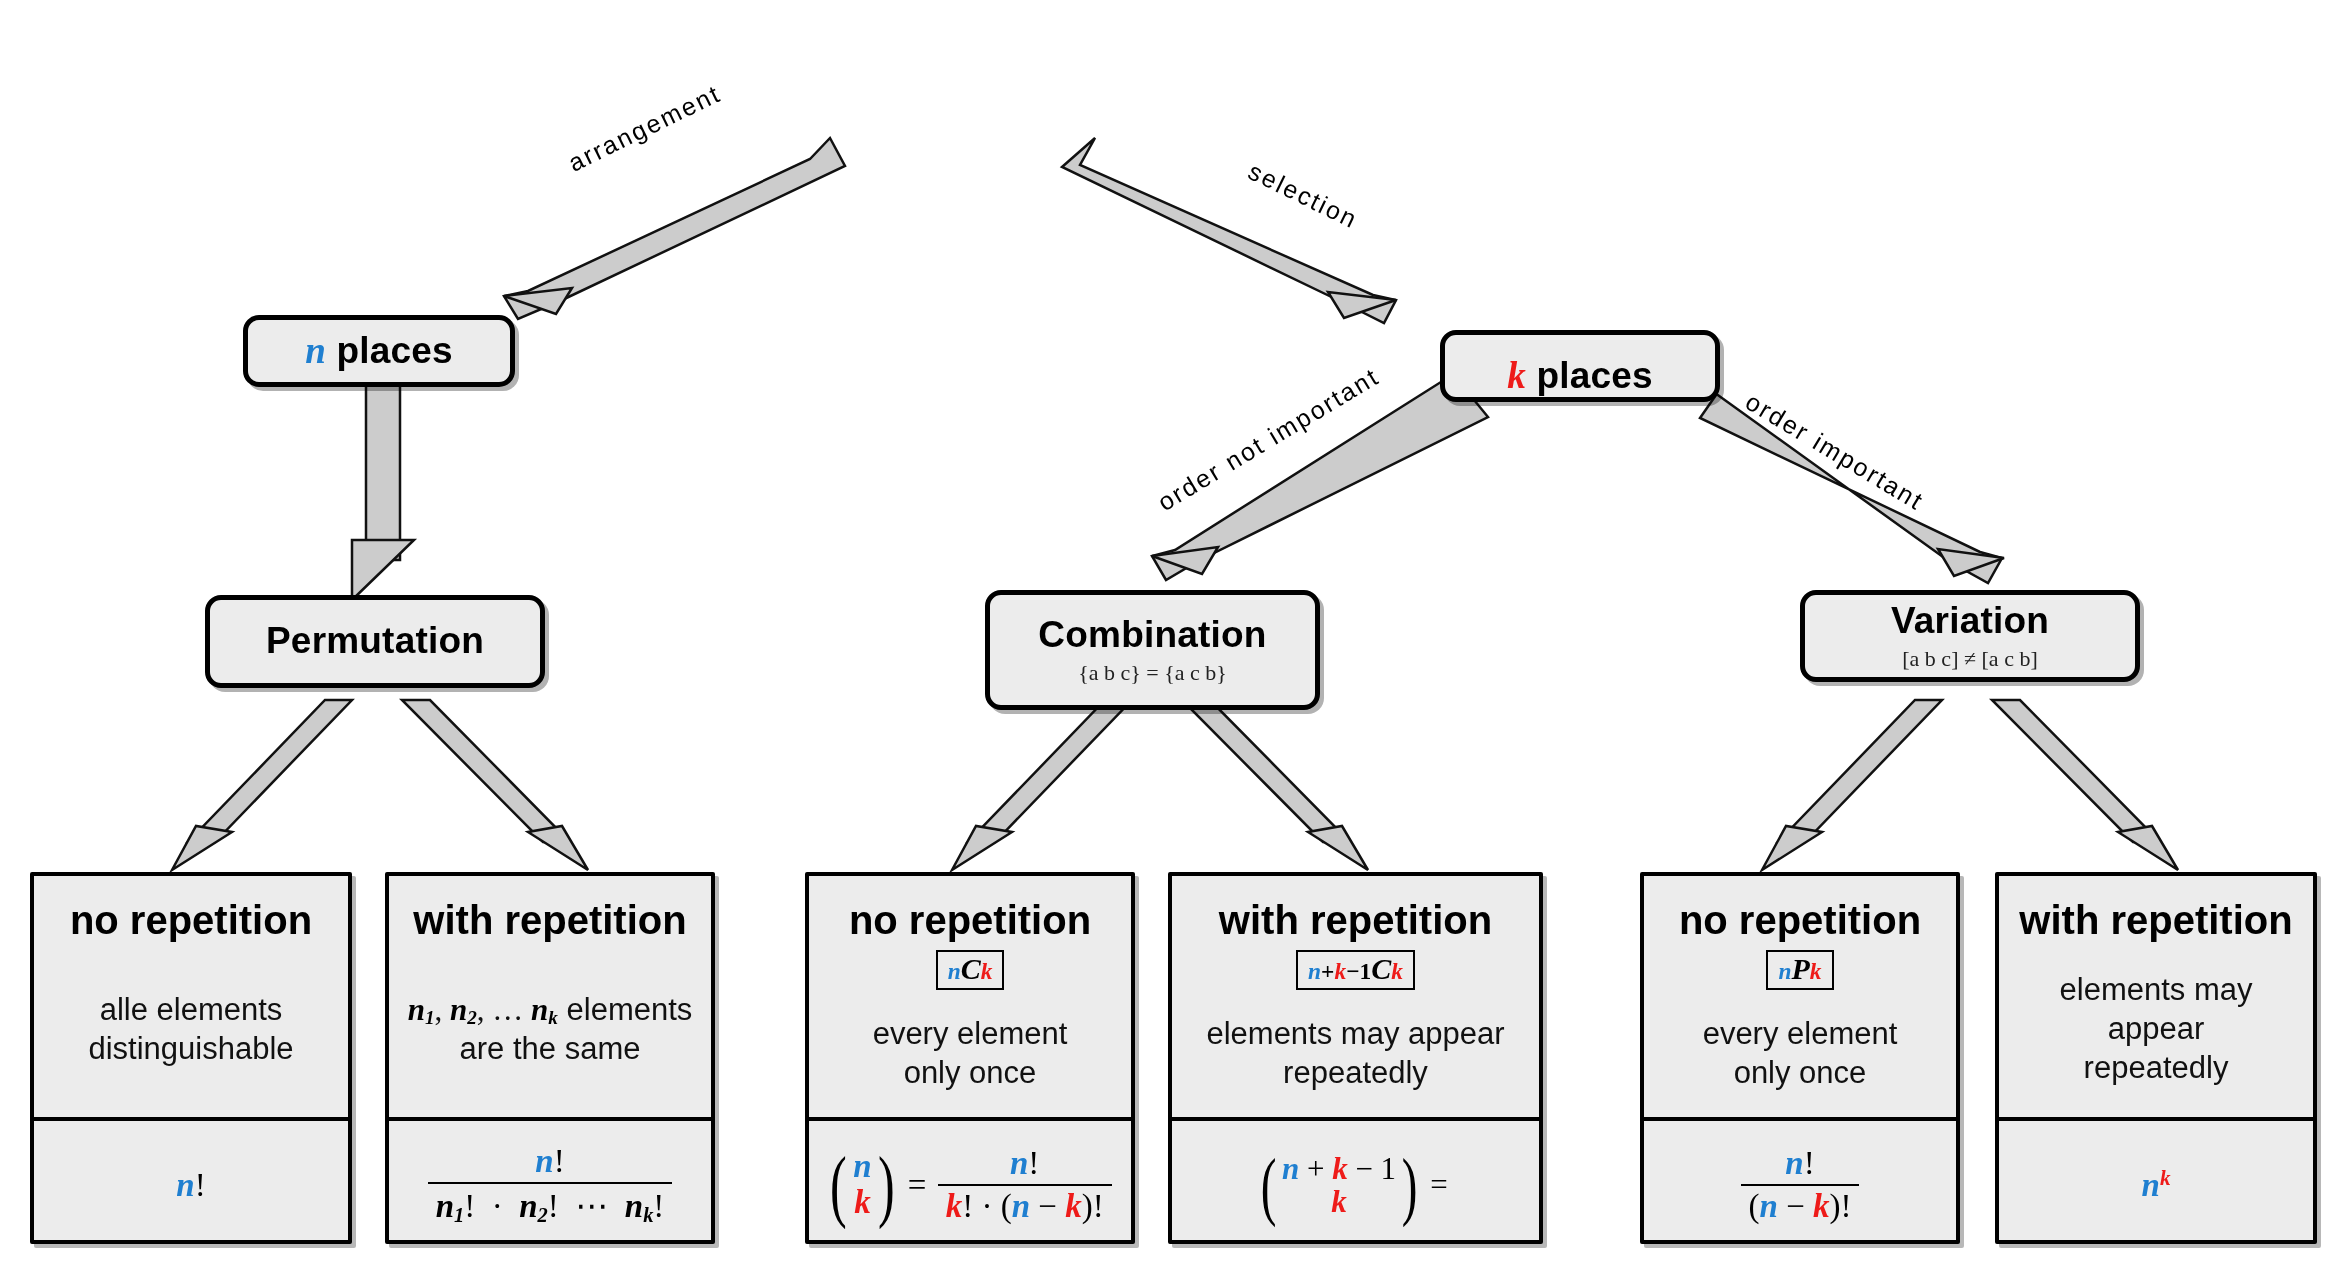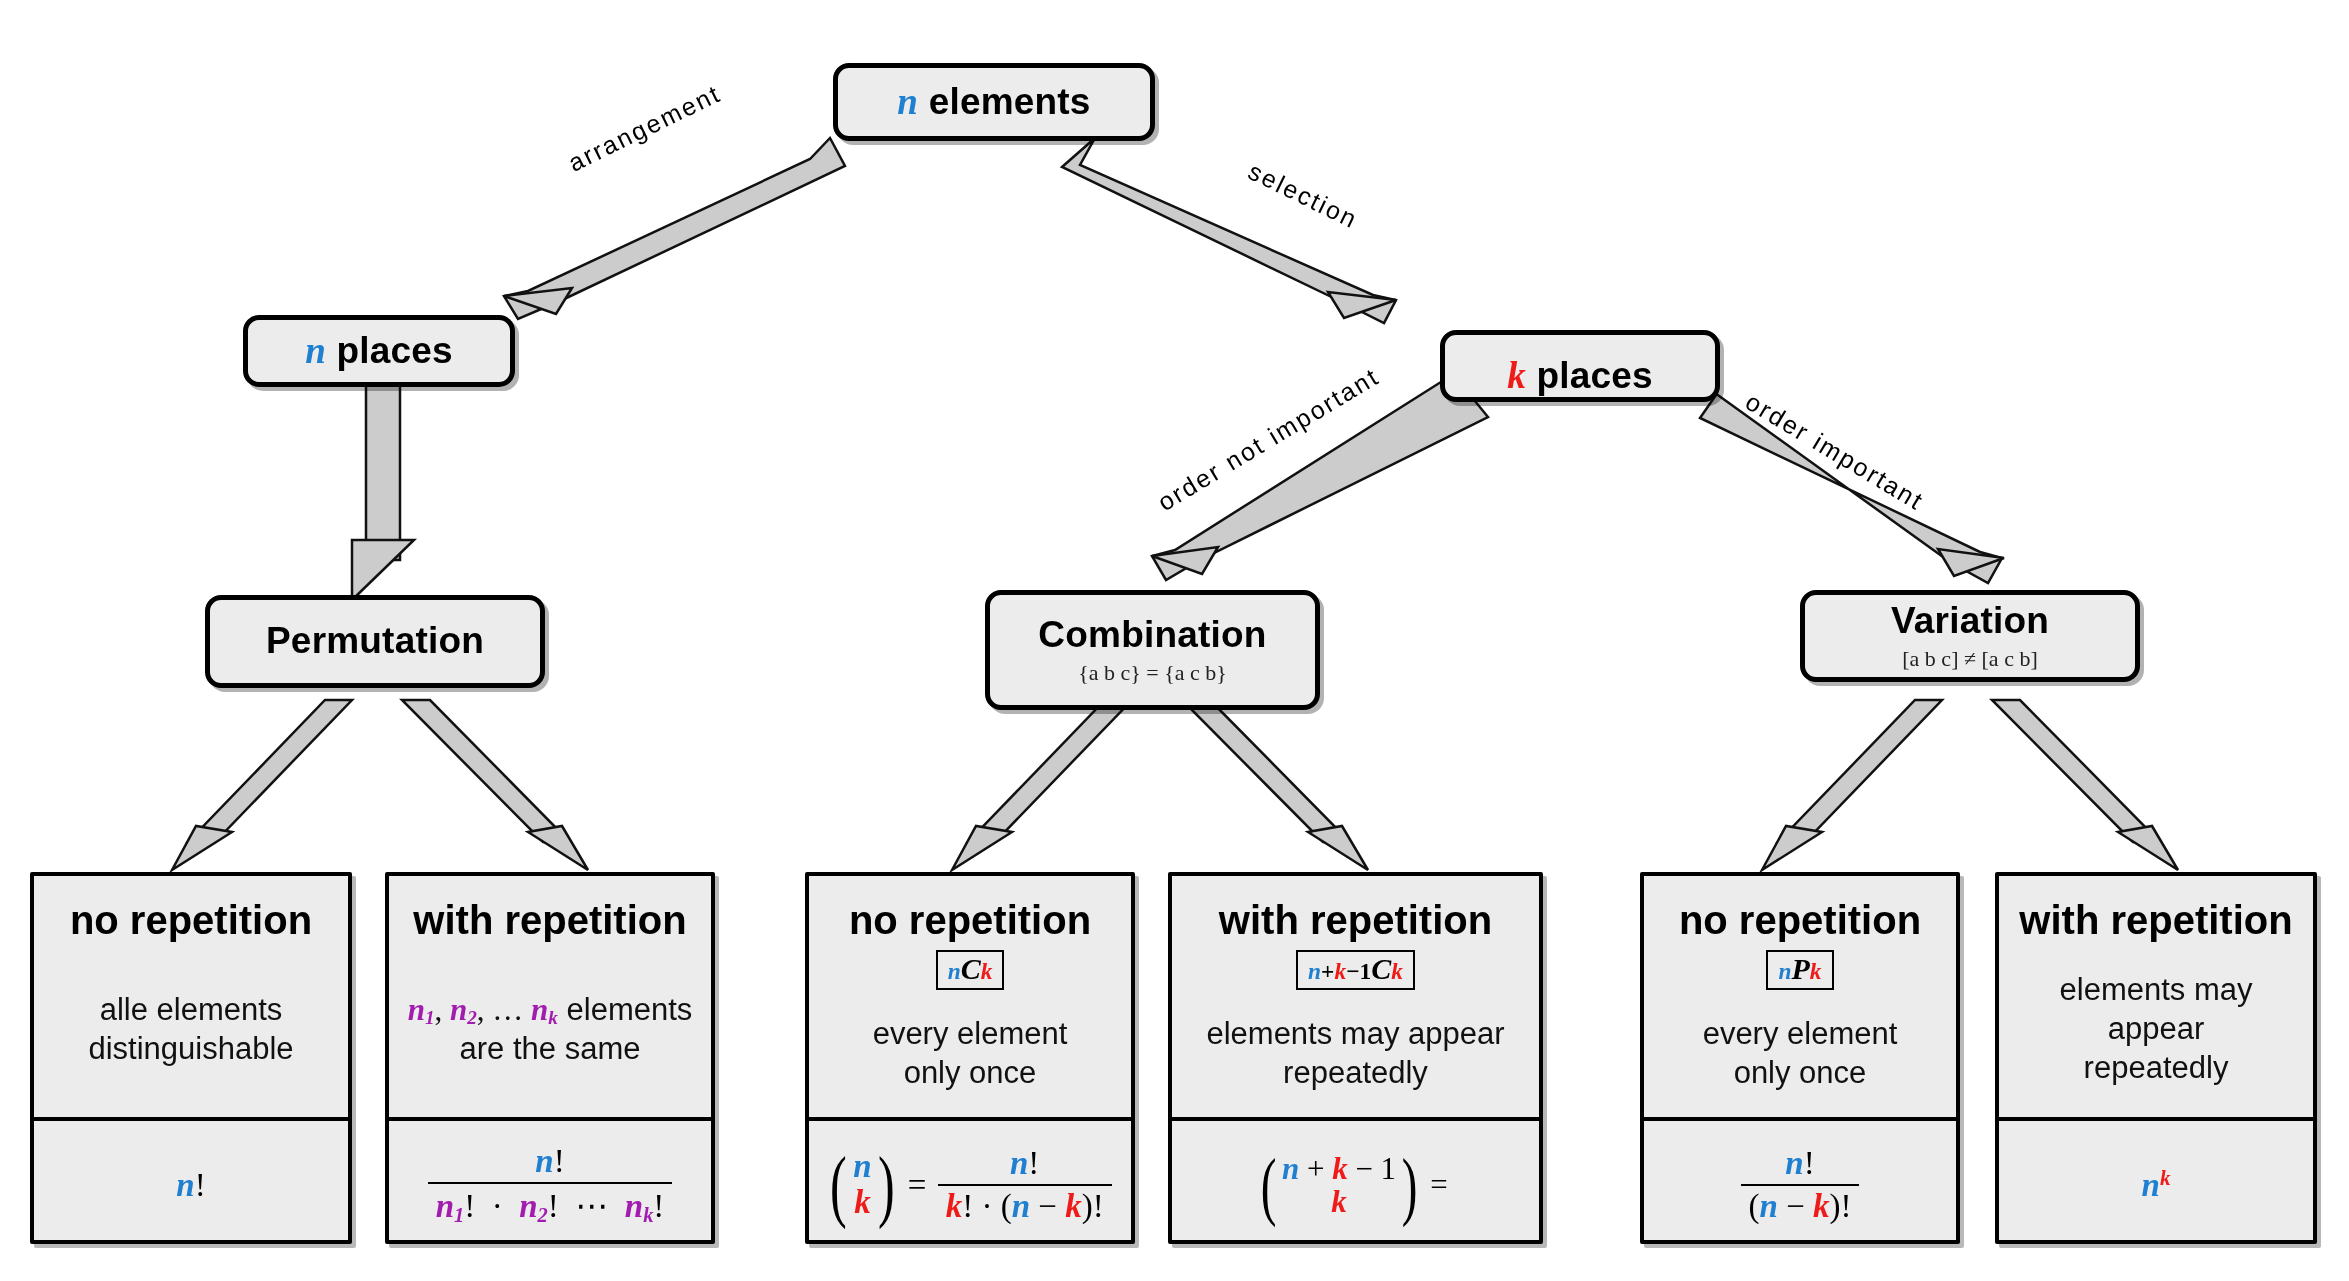--- a/index.html
+++ b/index.html
@@ -27,21 +27,21 @@
   .card .notn{margin-top:8px;border:2px solid #000;background:#ececec;
               padding:2px 10px 4px 10px;font-family:"Liberation Serif",serif;
               font-size:30px;font-weight:bold;line-height:1;}
   .card .desc{flex:1;display:flex;align-items:center;justify-content:center;
               font-size:31px;color:#111;line-height:1.25;text-align:center;padding:0 8px;}
   .card .formula{flex:0 0 128px;display:flex;align-items:center;justify-content:center;
                  font-family:"Liberation Serif",serif;font-size:33px;}
 
   .blue{color:#1f7fd0;}
   .red{color:#ee1b19;}
-  .green{color:#a21caf;}
+  .green{color:#000000;}
   .mi{font-family:"Liberation Serif",serif;font-style:italic;font-weight:bold;}
   .mn{font-family:"Liberation Serif",serif;font-style:normal;}
   sub{font-size:.62em;vertical-align:-0.22em;font-style:italic;}
   sup{font-size:.64em;vertical-align:0.50em;font-style:italic;}
 
   .frac{display:inline-flex;flex-direction:column;align-items:center;
         vertical-align:middle;margin:0 3px;}
   .frac .num{padding:0 8px 2px 8px;}
   .frac .den{padding:2px 8px 0 8px;border-top:2.5px solid #000;}
   .binom{display:inline-flex;align-items:center;vertical-align:middle;}
@@ -123,26 +123,20 @@
   <div class="elabel" style="left:1250px;top:155px;transform:rotate(26deg);transform-origin:left center;">
     <span>selection</span>
   </div>
   <div class="elabel" style="left:1160px;top:490px;transform:rotate(-31deg);transform-origin:left center;">
     <span>order not important</span>
   </div>
   <div class="elabel" style="left:1748px;top:385px;transform:rotate(31deg);transform-origin:left center;">
     <span>order important</span>
   </div>
 
-  <div class="node" style="left:833px;top:63px;width:322px;height:78px;">
-    <div class="title">
-      <span class="mi blue">n</span>
-      <span>elements</span>
-    </div>
-  </div>
 
   <div class="node" style="left:243px;top:315px;width:272px;height:72px;">
     <div class="title">
       <span class="mi blue">n</span>
       <span>places</span>
     </div>
   </div>
 
   <div class="node" style="left:1440px;top:330px;width:280px;height:72px;justify-content:flex-end;">
     <div class="title">

